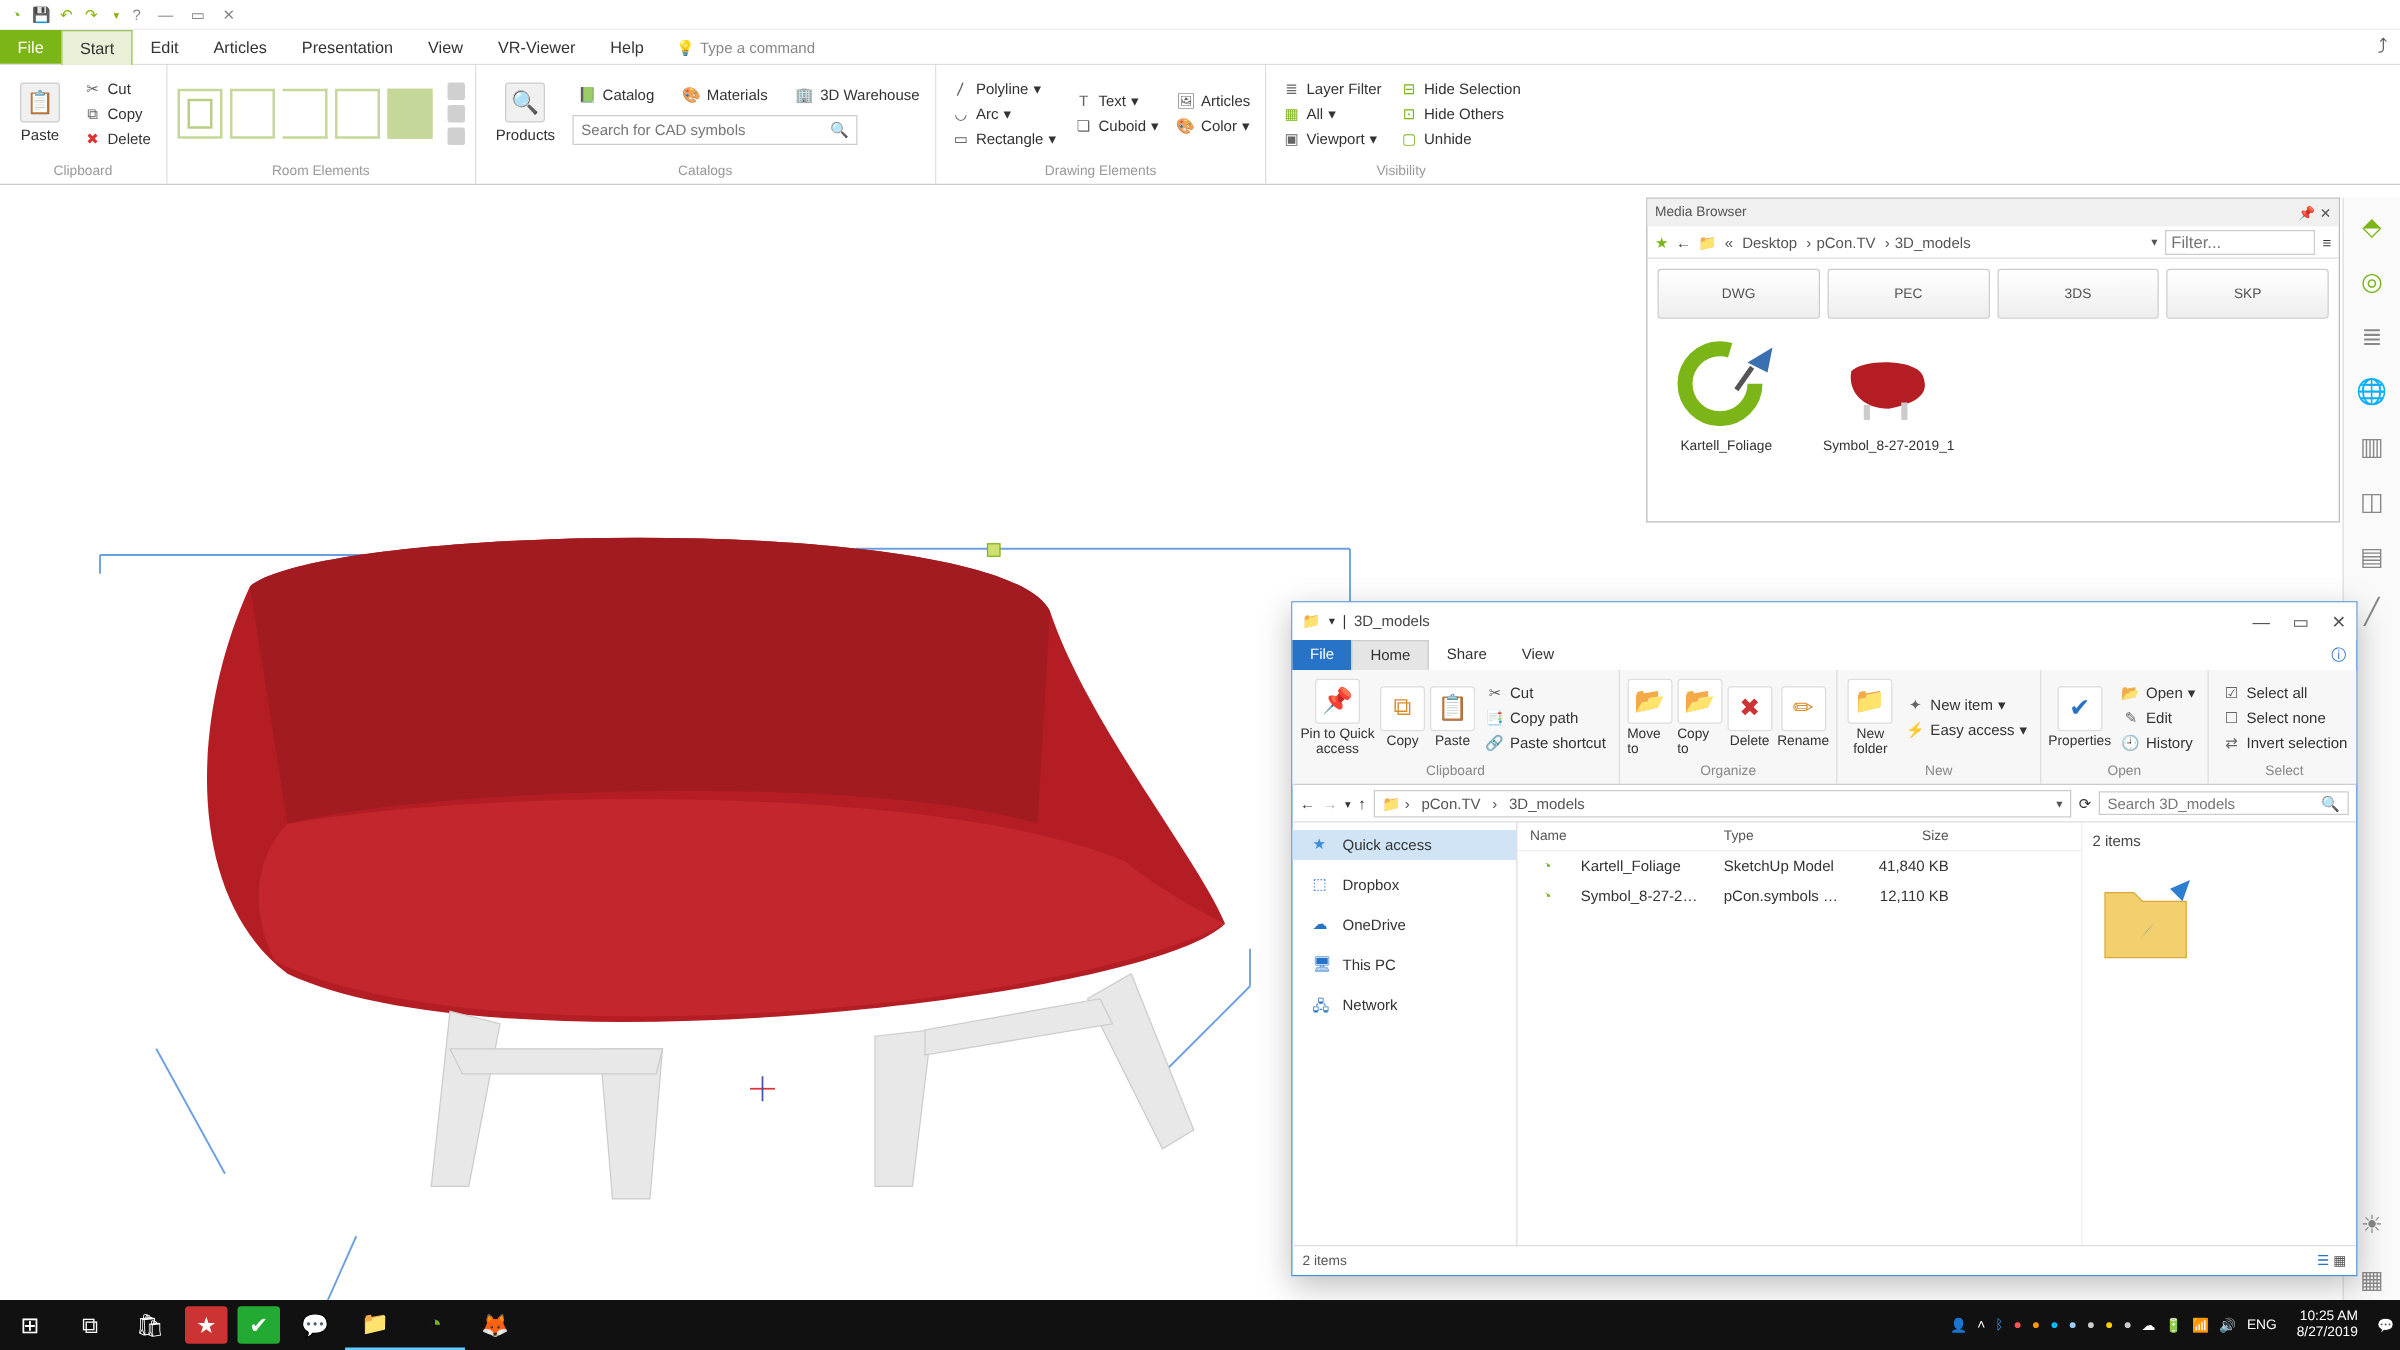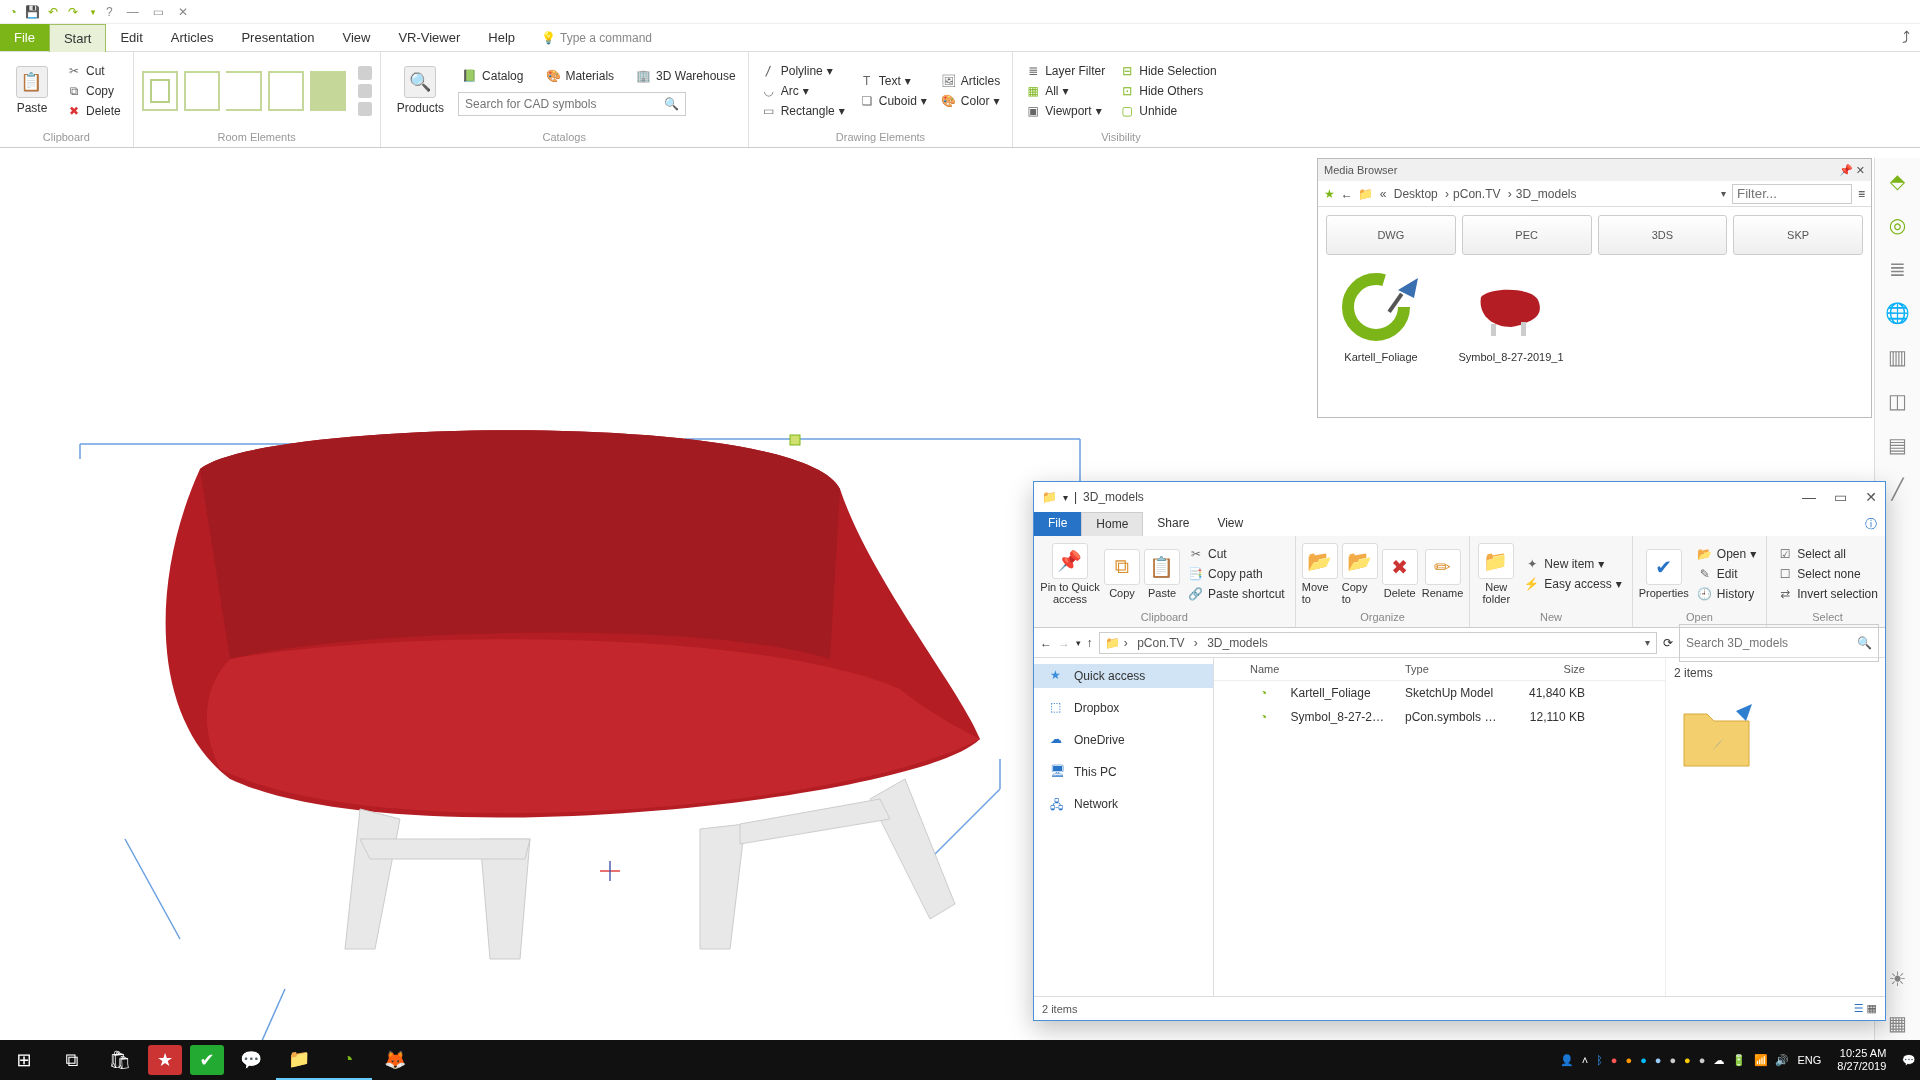--- a/index.html
+++ b/index.html
@@ -69,33 +69,33 @@
 .explorer .etabs .etab.file { background:#2673c8; color:#fff; }
 .explorer .etabs .etab.active { background:#e5e5e5; border-top:1px solid #ccc; border-left:1px solid #ccc; border-right:1px solid #ccc; }
 .explorer .eribbon { height:92px; border-bottom:1px solid #ccc; display:flex; background:#f7f7f7; }
 .explorer .eribbon .grp { border-right:1px solid #ddd; display:flex; flex-direction:column; }
 .explorer .eribbon .gbody { flex:1; display:flex; align-items:center; padding:4px 6px; gap:4px; }
 .explorer .eribbon .glabel { text-align:center; color:#888; font-size:11px; padding-bottom:4px; }
 .eico { width:36px; height:36px; background:#fff; border:1px solid #ddd; border-radius:3px; display:flex; align-items:center; justify-content:center; margin-bottom:2px; color:#d98e2b; font-size:20px;}
 .vbtn { display:flex; flex-direction:column; align-items:center; font-size:11px; cursor:pointer; }
 .explorer .addr { height:30px; display:flex; align-items:center; gap:6px; padding:0 6px; border-bottom:1px solid #ddd; }
 .explorer .addr .box { flex:1; border:1px solid #ccc; height:22px; display:flex; align-items:center; padding:0 6px; gap:6px; color:#555; }
-.explorer .addr .sbox { width:200px; border:1px solid #ccc; height:38px; display:flex; align-items:center; padding:0 6px; }
+.explorer .addr .sbox { width:200px; border:1px solid #ccc; height:19px; display:flex; align-items:center; padding:0 6px; }
 .explorer .addr .sbox input { border:none; outline:none; flex:1; font-size:12px; }
 .explorer .ebody { flex:1; display:flex; }
 .explorer .sidebar { width:180px; border-right:1px solid #ddd; padding:6px 0; }
 .explorer .sidebar .sit { display:flex; align-items:center; gap:8px; padding:4px 16px; cursor:pointer; }
 .explorer .sidebar .sit.sel { background:#d0e4f5; }
 .explorer .sidebar .sico { width:16px; height:16px; display:inline-block; }
 .explorer .list { flex:1; display:flex; flex-direction:column; }
 .explorer .list .cols { display:flex; border-bottom:1px solid #eee; color:#555; font-size:11px; }
 .explorer .list .cols span { padding:5px 10px; }
 .explorer .list .row { display:flex; padding:3px 0; }
 .explorer .list .row span { padding:2px 10px; font-size:12px; white-space:nowrap; overflow:hidden; text-overflow:ellipsis; }
-.c-name{flex:0 0 155px;margin-left:26px;} .c-type{flex:0 0 120px;} .c-size{flex:0 0 80px; text-align:right;}
+.c-name{flex:0 0 155px;} .c-type{flex:0 0 120px;} .c-size{flex:0 0 80px; text-align:right;}
 .explorer .preview { width:220px; border-left:1px solid #eee; padding:8px; }
 .explorer .status { height:24px; border-top:1px solid #ddd; display:flex; align-items:center; padding:0 8px; color:#555; font-size:11px; justify-content:space-between;}
 
 
 .taskbar { position:absolute; bottom:0; left:0; right:0; height:40px; background:#111; display:flex; align-items:center; color:#fff; }
 .taskbar .tbtn { width:48px; height:40px; display:flex; align-items:center; justify-content:center; font-size:18px; }
 .taskbar .tray { margin-left:auto; display:flex; align-items:center; gap:8px; padding-right:4px; font-size:11px;}
 .taskbar .clock{ text-align:right; line-height:1.15; padding:0 8px;}
 
 

